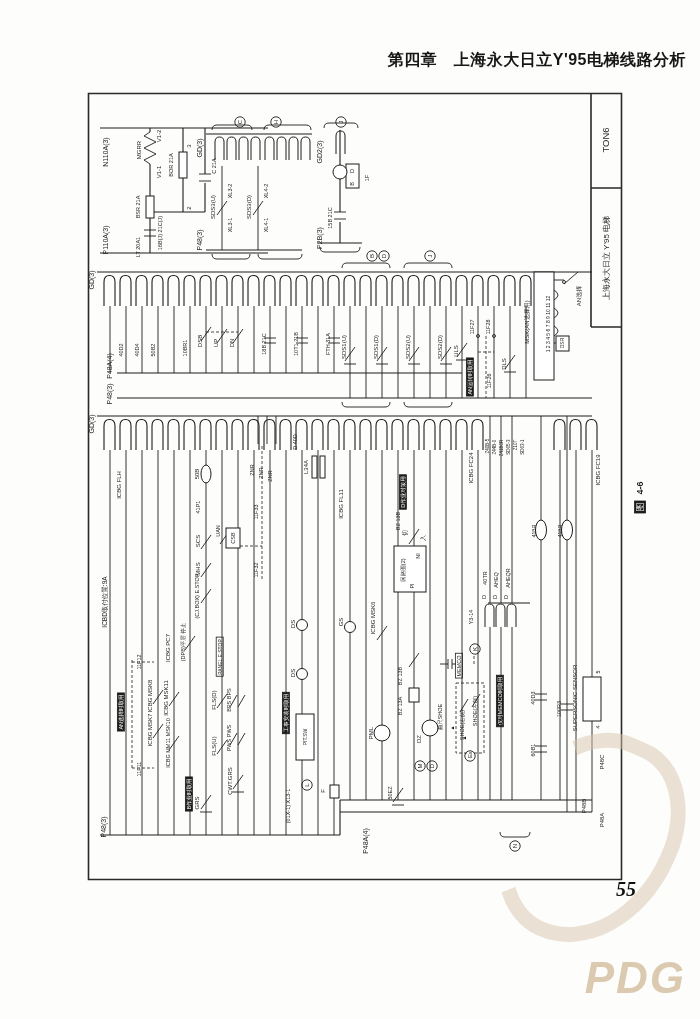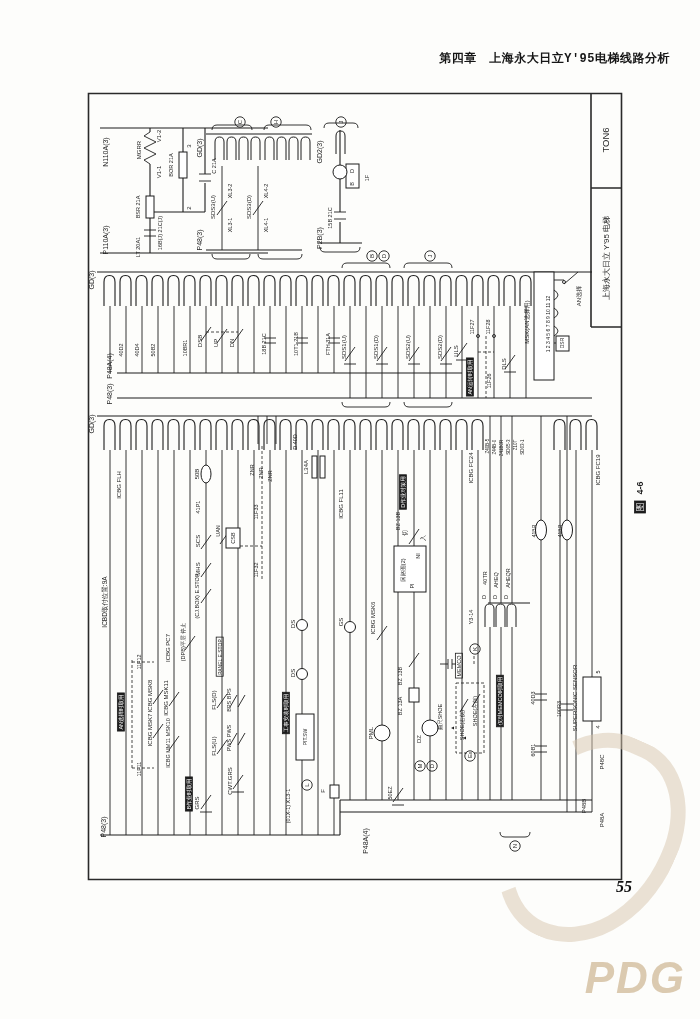--- a/index.html
+++ b/index.html
@@ -1,21 +1,21 @@
 <!DOCTYPE html>
 <html><head>
 <meta charset="utf-8">
 <style>
   html,body{margin:0;padding:0;background:#e8e8e8;}
   .page{position:relative;width:700px;height:1019px;background:#fdfdfb;overflow:hidden;
         font-family:"Liberation Sans",sans-serif;}
-  .header{position:absolute;top:50px;right:30px;font-size:12px;font-weight:bold;
-          color:#161616;letter-spacing:.5px;font-family:Liberation Mono, monospace;}
+  .header{position:absolute;top:50px;right:14px;font-size:16px;font-weight:bold;
+          color:#161616;letter-spacing:.5px;}
   .pageno{position:absolute;top:878px;left:616px;font-family:"Liberation Serif",serif;
-          font-style:italic;font-weight:bold;font-size:16px;color:#111;}
+          font-style:italic;font-weight:bold;font-size:20px;color:#111;}
   svg{position:absolute;left:0;top:0;}
   svg text{font-family:"Liberation Sans",sans-serif;}
   .w{fill:none;stroke:#1d1d1d;stroke-width:.9;}
   .w2{fill:none;stroke:#1d1d1d;stroke-width:1.1;}
   .frame{fill:none;stroke:#2a2a2a;stroke-width:1.6;}
   .dash{fill:none;stroke:#1d1d1d;stroke-width:.8;stroke-dasharray:3,2;}
   .box{fill:#fff;stroke:#1d1d1d;stroke-width:1;}
   .brk{fill:none;stroke:#1d1d1d;stroke-width:.9;}
   .wm{position:absolute;right:0;bottom:0;width:220px;height:310px;pointer-events:none;}
   .wm-swoosh{position:absolute;right:24px;bottom:70px;width:140px;height:190px;

